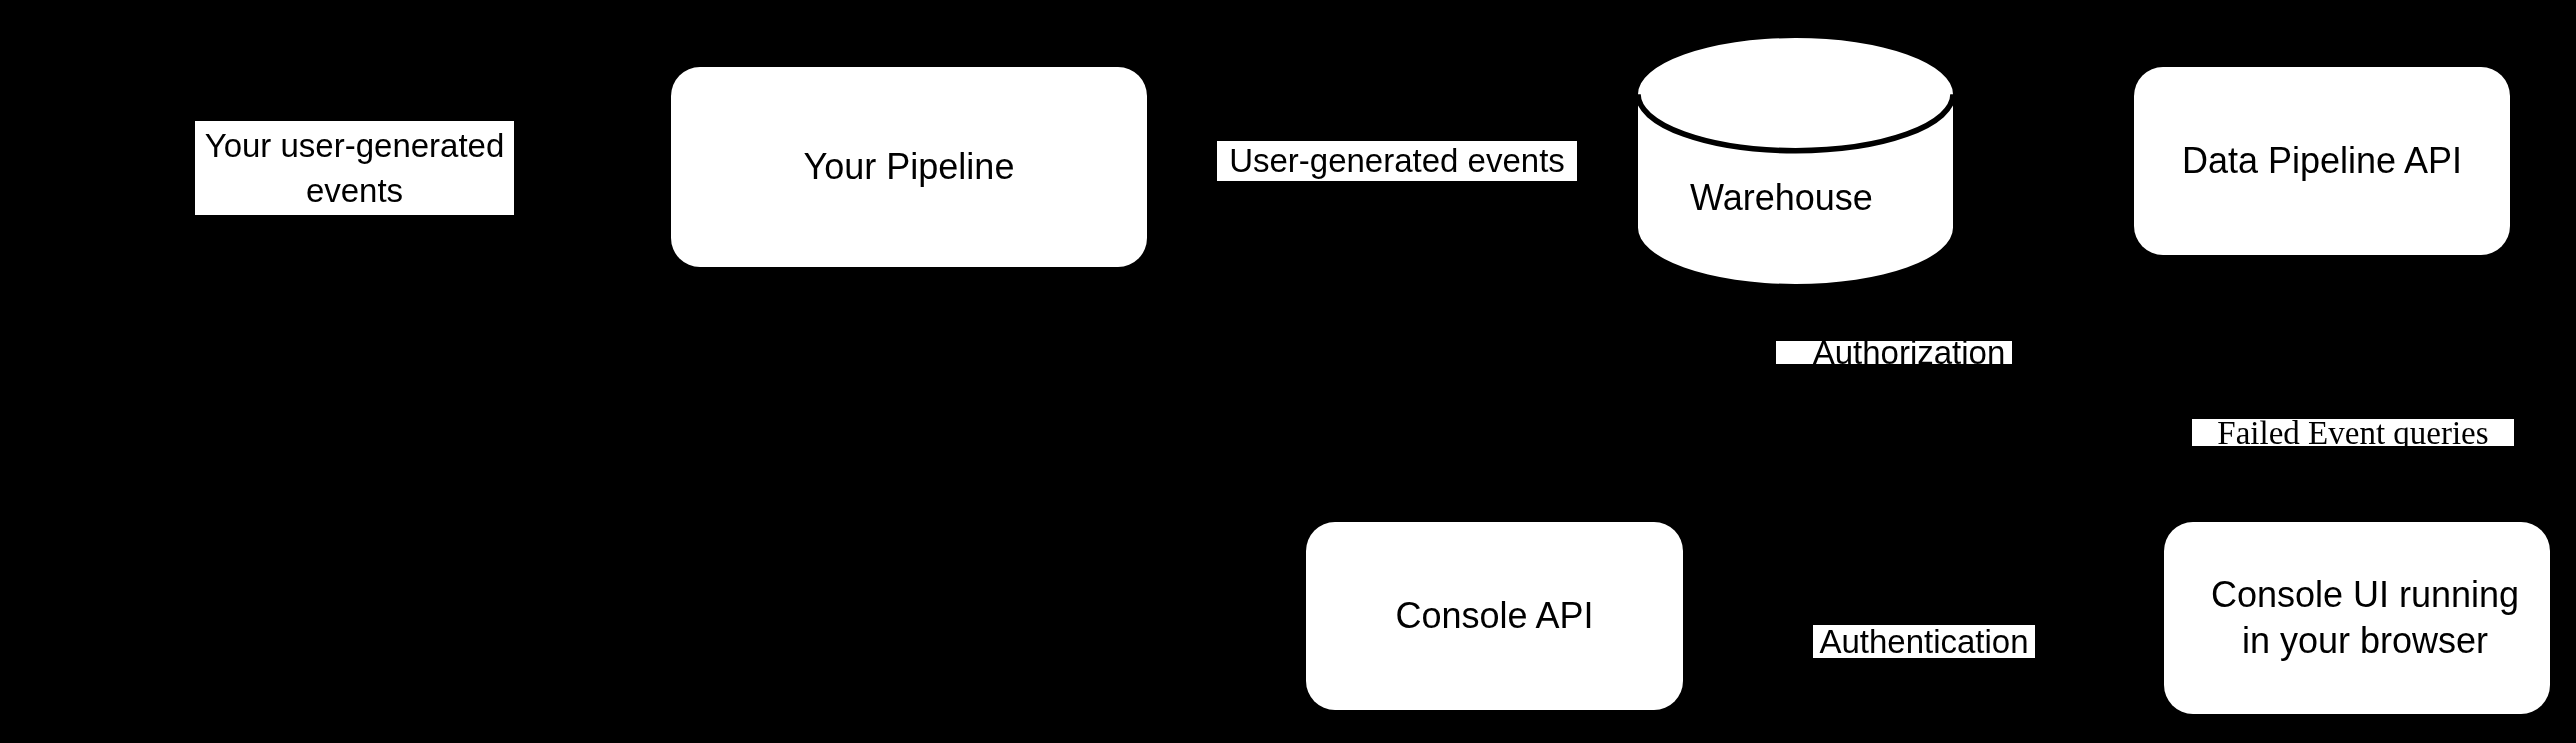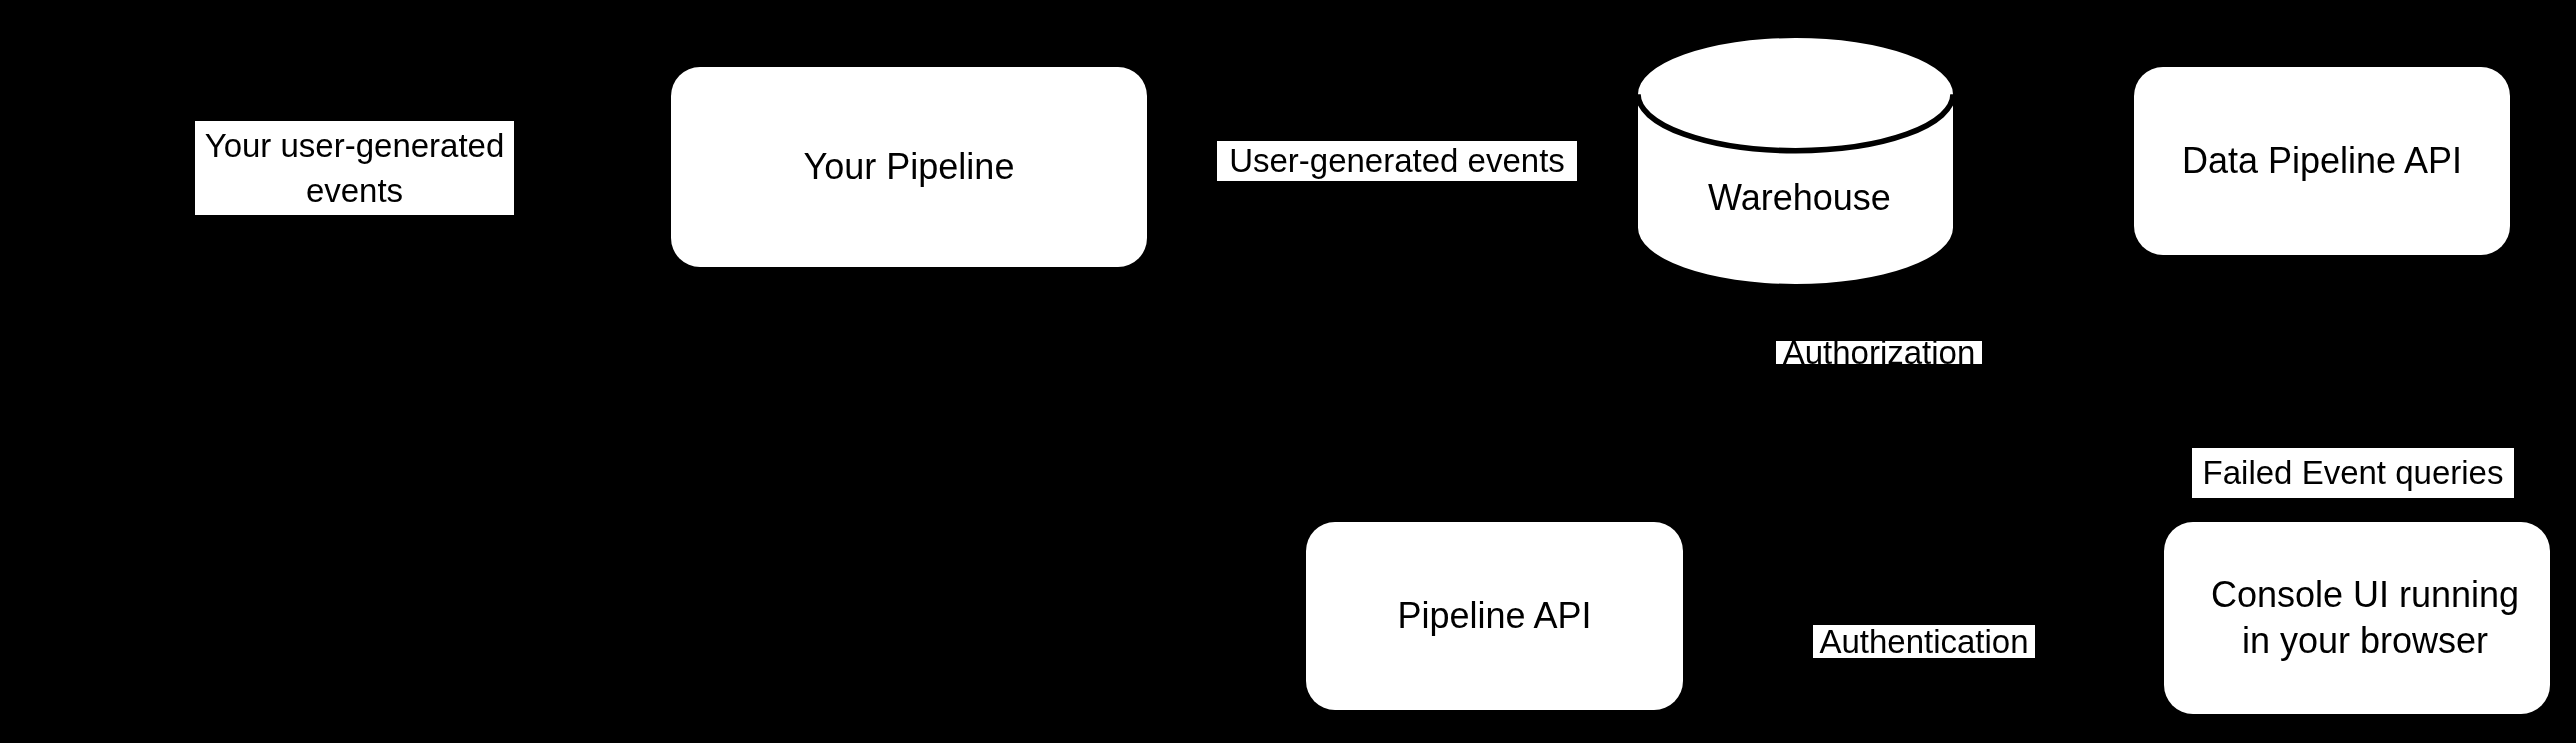--- a/index.html
+++ b/index.html
@@ -45,25 +45,25 @@
   }
   .lbl.nowrap{white-space:nowrap;}
   
   #label-user-events{left:195px;top:121px;width:319px;height:94px;line-height:45px;}
   #box-pipeline{left:671px;top:67px;width:476px;height:200px;}
   #label-uge{left:1217px;top:141px;width:360px;height:40px;}
   #warehouse-svg{position:absolute;left:1638px;top:38px;width:315px;height:246px;}
   #label-warehouse{
     position:absolute;left:1638px;top:175px;width:287px;height:46px;
     display:flex;align-items:center;justify-content:center;
-    font-size:36px;color:var(--ink);background:transparent;margin-left:18px;
+    font-size:36px;color:var(--ink);background:transparent;
   }
   #box-dq{left:2134px;top:67px;width:376px;height:188px;}
-  #label-authz{left:1776px;top:341px;width:206px;height:23px;}
-  #label-failed{left:2192px;top:448px;width:322px;height:50px;}
+  #label-authz{left:1776px;top:341px;width:206px;height:23px;padding-left:30px;}
+  #label-failed{left:2192px;top:419px;width:322px;height:27px;font-family:Liberation Serif, serif;}
   #box-console-api{left:1306px;top:522px;width:377px;height:188px;}
   #label-authn{left:1813px;top:625px;width:222px;height:33px;align-items:center;}
   #box-console-ui{left:2164px;top:522px;width:370px;height:192px;padding-left:16px;}
   #box-console-ui .txt{width:334px;}
 </style>
 </head>
 <body>
 
 <div id="stage">
 
@@ -93,21 +93,21 @@
 
   <div class="lbl nowrap" id="label-authz">
     <span class="txt">Authorization</span>
   </div>
 
   <div class="lbl nowrap" id="label-failed">
     <span class="txt">Failed Event queries</span>
   </div>
 
   <div class="node" id="box-console-api">
-    <span class="txt">Pipeline API</span>
+    <span class="txt">Console API</span>
   </div>
 
   <div class="lbl nowrap" id="label-authn">
     <span class="txt">Authentication</span>
   </div>
 
   <div class="node" id="box-console-ui">
     <span class="txt">Console UI running in your browser</span>
   </div>
 

